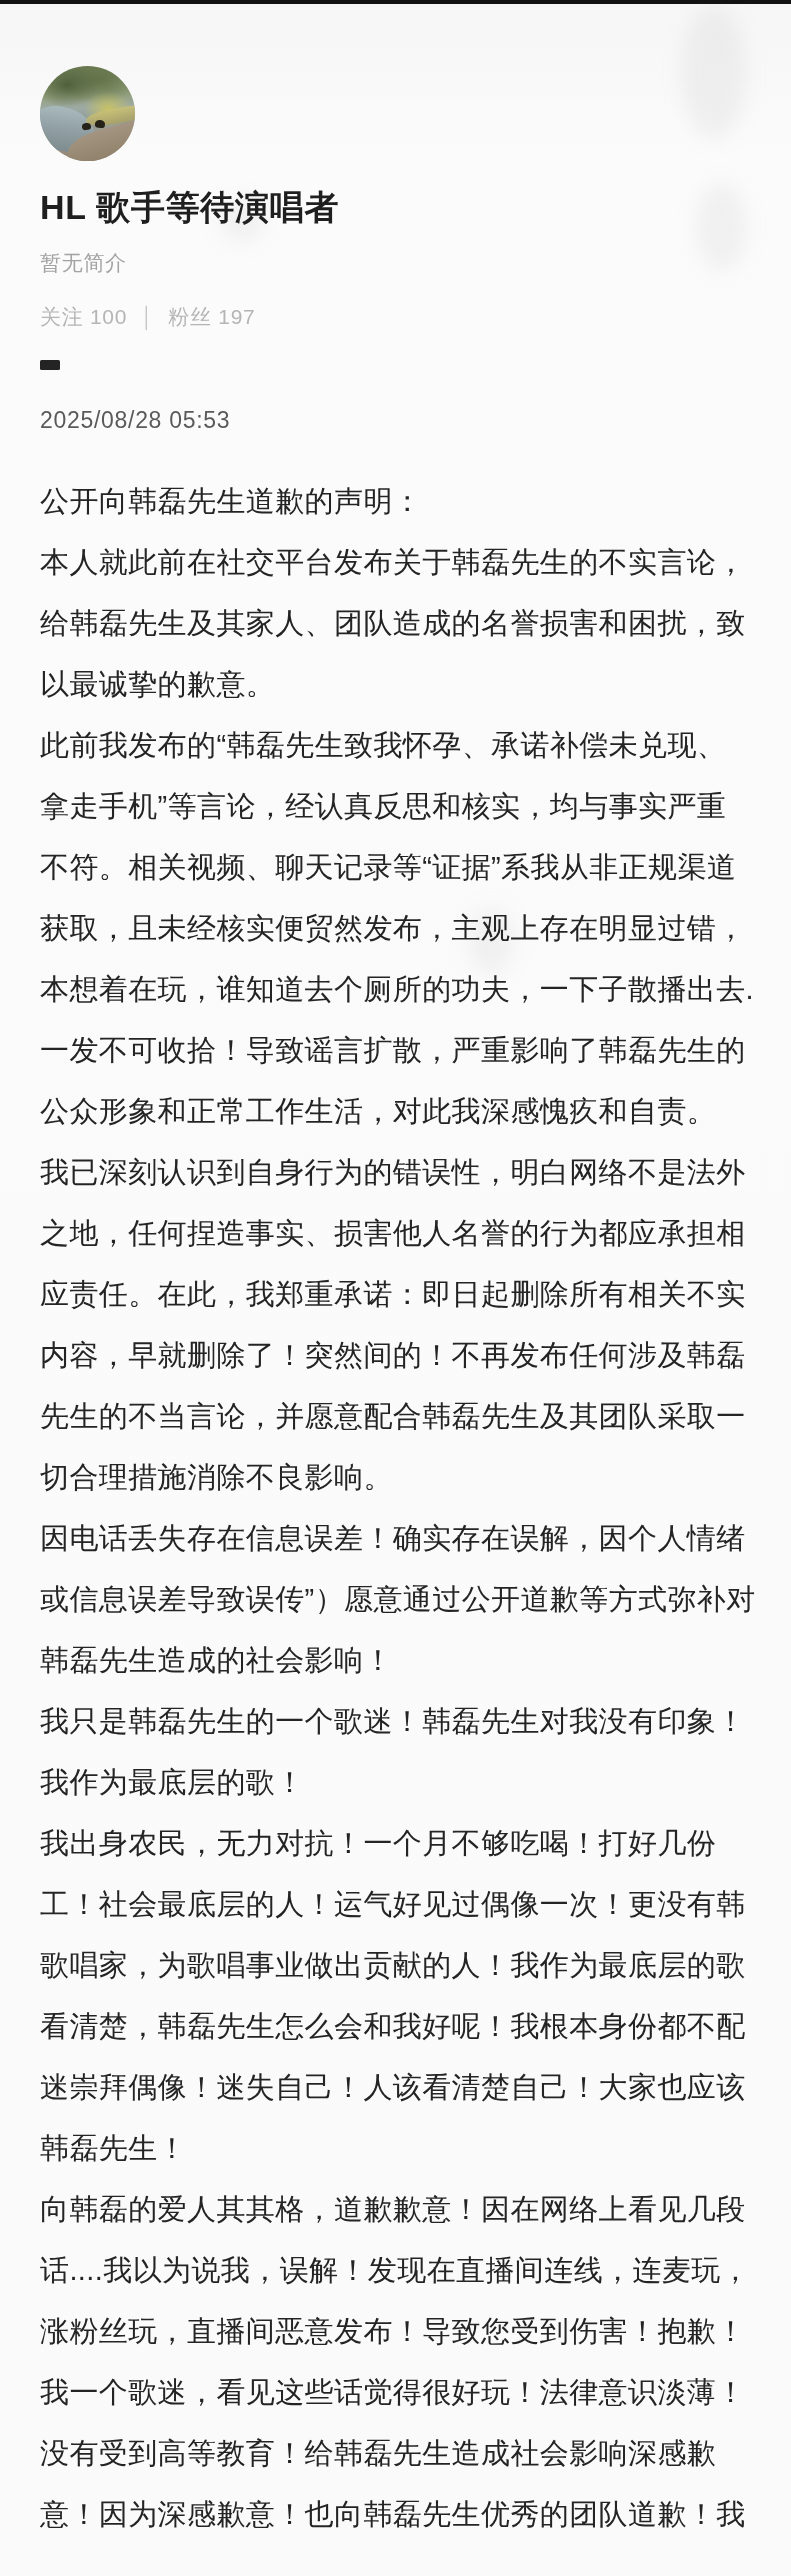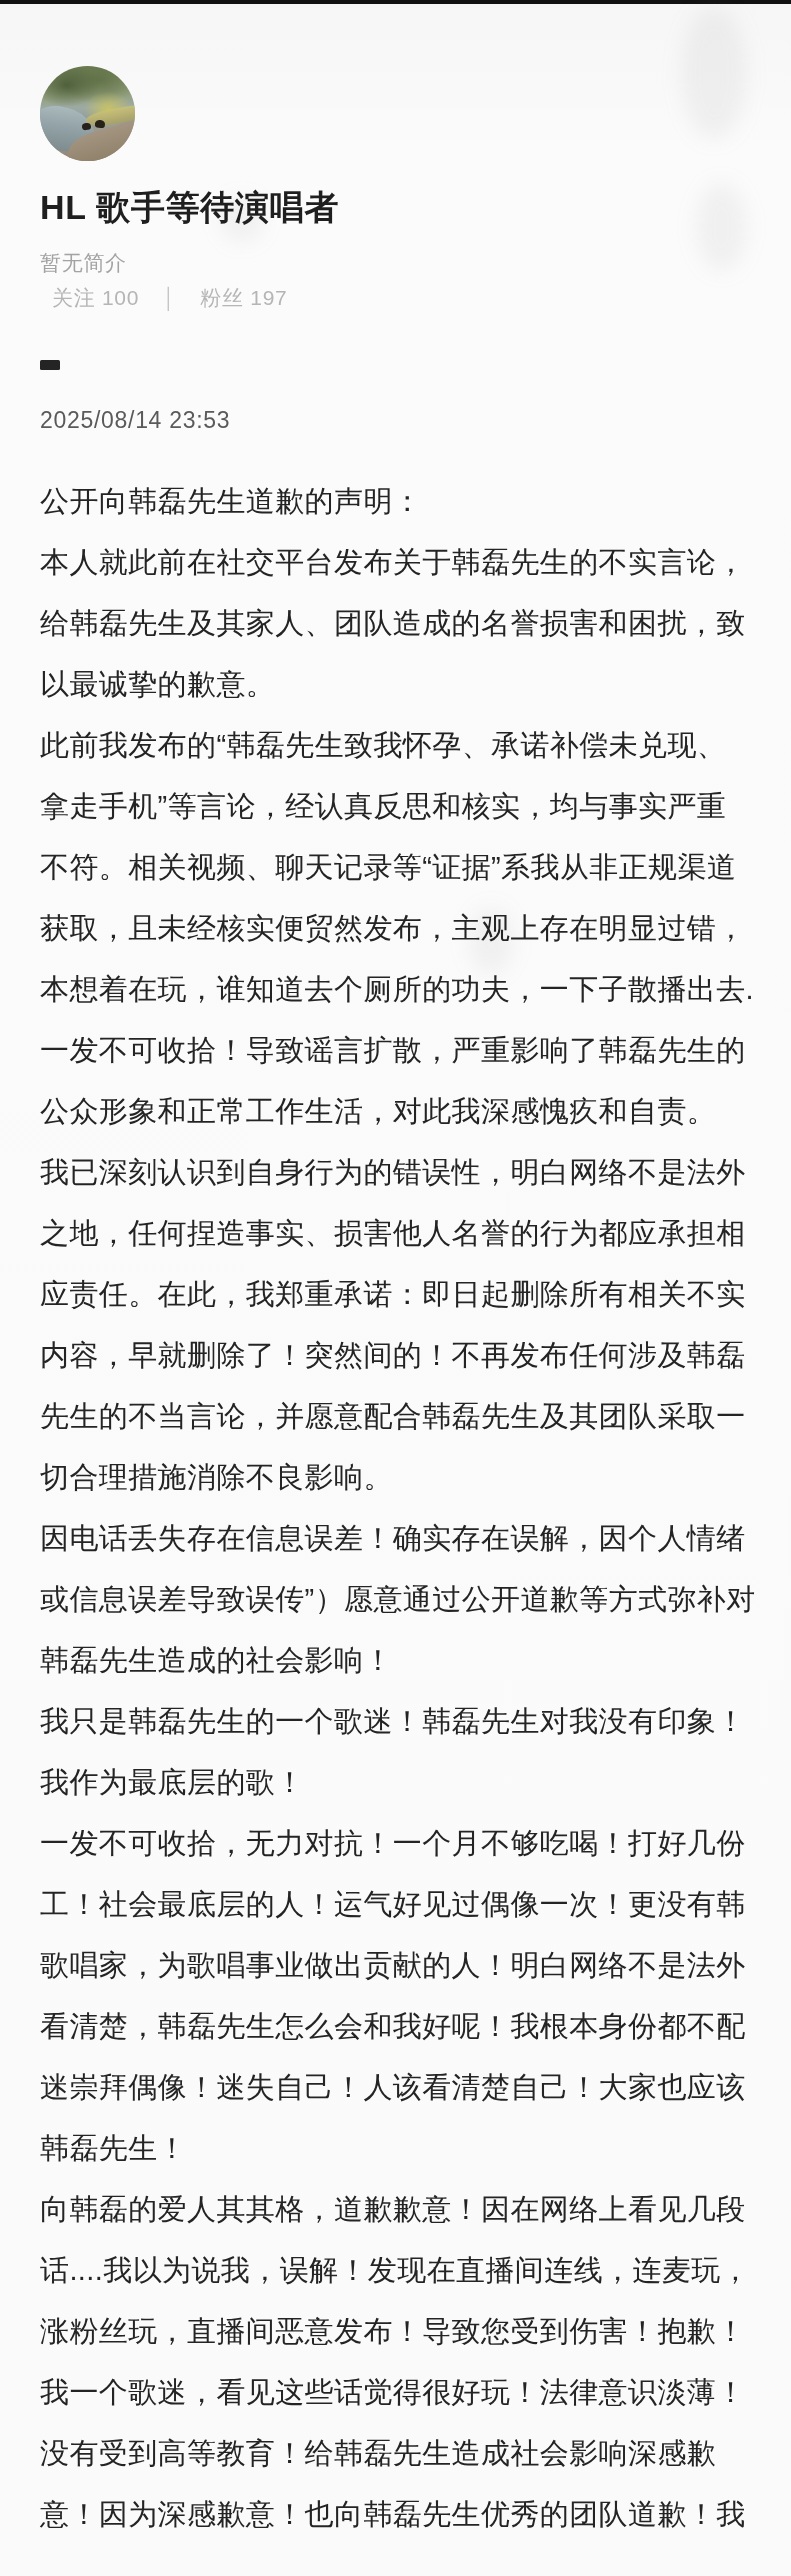--- a/index.html
+++ b/index.html
@@ -56,23 +56,23 @@
 
   .profile-name{
     position:absolute;left:40px;top:185px;
     font-size:34px;font-weight:700;color:#1f1f1f;letter-spacing:0.7px;white-space:nowrap;
   }
   .profile-bio{
     position:absolute;left:40px;top:249px;
     font-size:21px;color:#a3a3a3;letter-spacing:0.7px;
   }
   .stats{
-    position:absolute;left:40px;top:284px;
+    position:absolute;left:40px;top:303px;
     font-size:21px;color:#b5b5b5;letter-spacing:0.7px;
-    display:flex;align-items:center;gap:24px;margin-left:12px;
+    display:flex;align-items:center;gap:14px;
   }
   .stats .sep{color:#c6c6c6;font-size:20px;}
   .dash-marker{
     position:absolute;left:40px;top:360px;width:20px;height:10.3px;
     background:#242424;border-radius:1.5px;
   }
   .post-date{
     position:absolute;left:40px;top:407px;
     font-size:23px;color:#5a5a5a;letter-spacing:0.7px;white-space:nowrap;
   }
@@ -115,21 +115,21 @@
     </span>
     <span class="sep">│</span>
     <span>
       <span>粉丝</span>
       <span>197</span>
     </span>
   </div>
 
   <div class="dash-marker"></div>
 
-  <div class="post-date">2025/08/14 23:53</div>
+  <div class="post-date">2025/08/28 05:53</div>
 
   <div class="post-body">
       <div class="post-line">公开向韩磊先生道歉的声明：</div>
       <div class="post-line">本人就此前在社交平台发布关于韩磊先生的不实言论，</div>
       <div class="post-line">给韩磊先生及其家人、团队造成的名誉损害和困扰，致</div>
       <div class="post-line">以最诚挚的歉意。</div>
       <div class="post-line">此前我发布的“韩磊先生致我怀孕、承诺补偿未兑现、</div>
       <div class="post-line">拿走手机”等言论，经认真反思和核实，均与事实严重</div>
       <div class="post-line">不符。相关视频、聊天记录等“证据”系我从非正规渠道</div>
       <div class="post-line">获取，且未经核实便贸然发布，主观上存在明显过错，</div>
@@ -140,23 +140,23 @@
       <div class="post-line">之地，任何捏造事实、损害他人名誉的行为都应承担相</div>
       <div class="post-line">应责任。在此，我郑重承诺：即日起删除所有相关不实</div>
       <div class="post-line">内容，早就删除了！突然间的！不再发布任何涉及韩磊</div>
       <div class="post-line">先生的不当言论，并愿意配合韩磊先生及其团队采取一</div>
       <div class="post-line">切合理措施消除不良影响。</div>
       <div class="post-line">因电话丢失存在信息误差！确实存在误解，因个人情绪</div>
       <div class="post-line">或信息误差导致误传”）愿意通过公开道歉等方式弥补对</div>
       <div class="post-line">韩磊先生造成的社会影响！</div>
       <div class="post-line">我只是韩磊先生的一个歌迷！韩磊先生对我没有印象！</div>
       <div class="post-line">我作为最底层的歌！</div>
-      <div class="post-line">一发不可收拾，无力对抗！一个月不够吃喝！打好几份</div>
+      <div class="post-line">我出身农民，无力对抗！一个月不够吃喝！打好几份</div>
       <div class="post-line">工！社会最底层的人！运气好见过偶像一次！更没有韩</div>
-      <div class="post-line">歌唱家，为歌唱事业做出贡献的人！明白网络不是法外</div>
+      <div class="post-line">歌唱家，为歌唱事业做出贡献的人！我作为最底层的歌</div>
       <div class="post-line">看清楚，韩磊先生怎么会和我好呢！我根本身份都不配</div>
       <div class="post-line">迷崇拜偶像！迷失自己！人该看清楚自己！大家也应该</div>
       <div class="post-line">韩磊先生！</div>
       <div class="post-line">向韩磊的爱人其其格，道歉歉意！因在网络上看见几段</div>
       <div class="post-line">话....我以为说我，误解！发现在直播间连线，连麦玩，</div>
       <div class="post-line">涨粉丝玩，直播间恶意发布！导致您受到伤害！抱歉！</div>
       <div class="post-line">我一个歌迷，看见这些话觉得很好玩！法律意识淡薄！</div>
       <div class="post-line">没有受到高等教育！给韩磊先生造成社会影响深感歉</div>
       <div class="post-line">意！因为深感歉意！也向韩磊先生优秀的团队道歉！我</div>
     </div>

